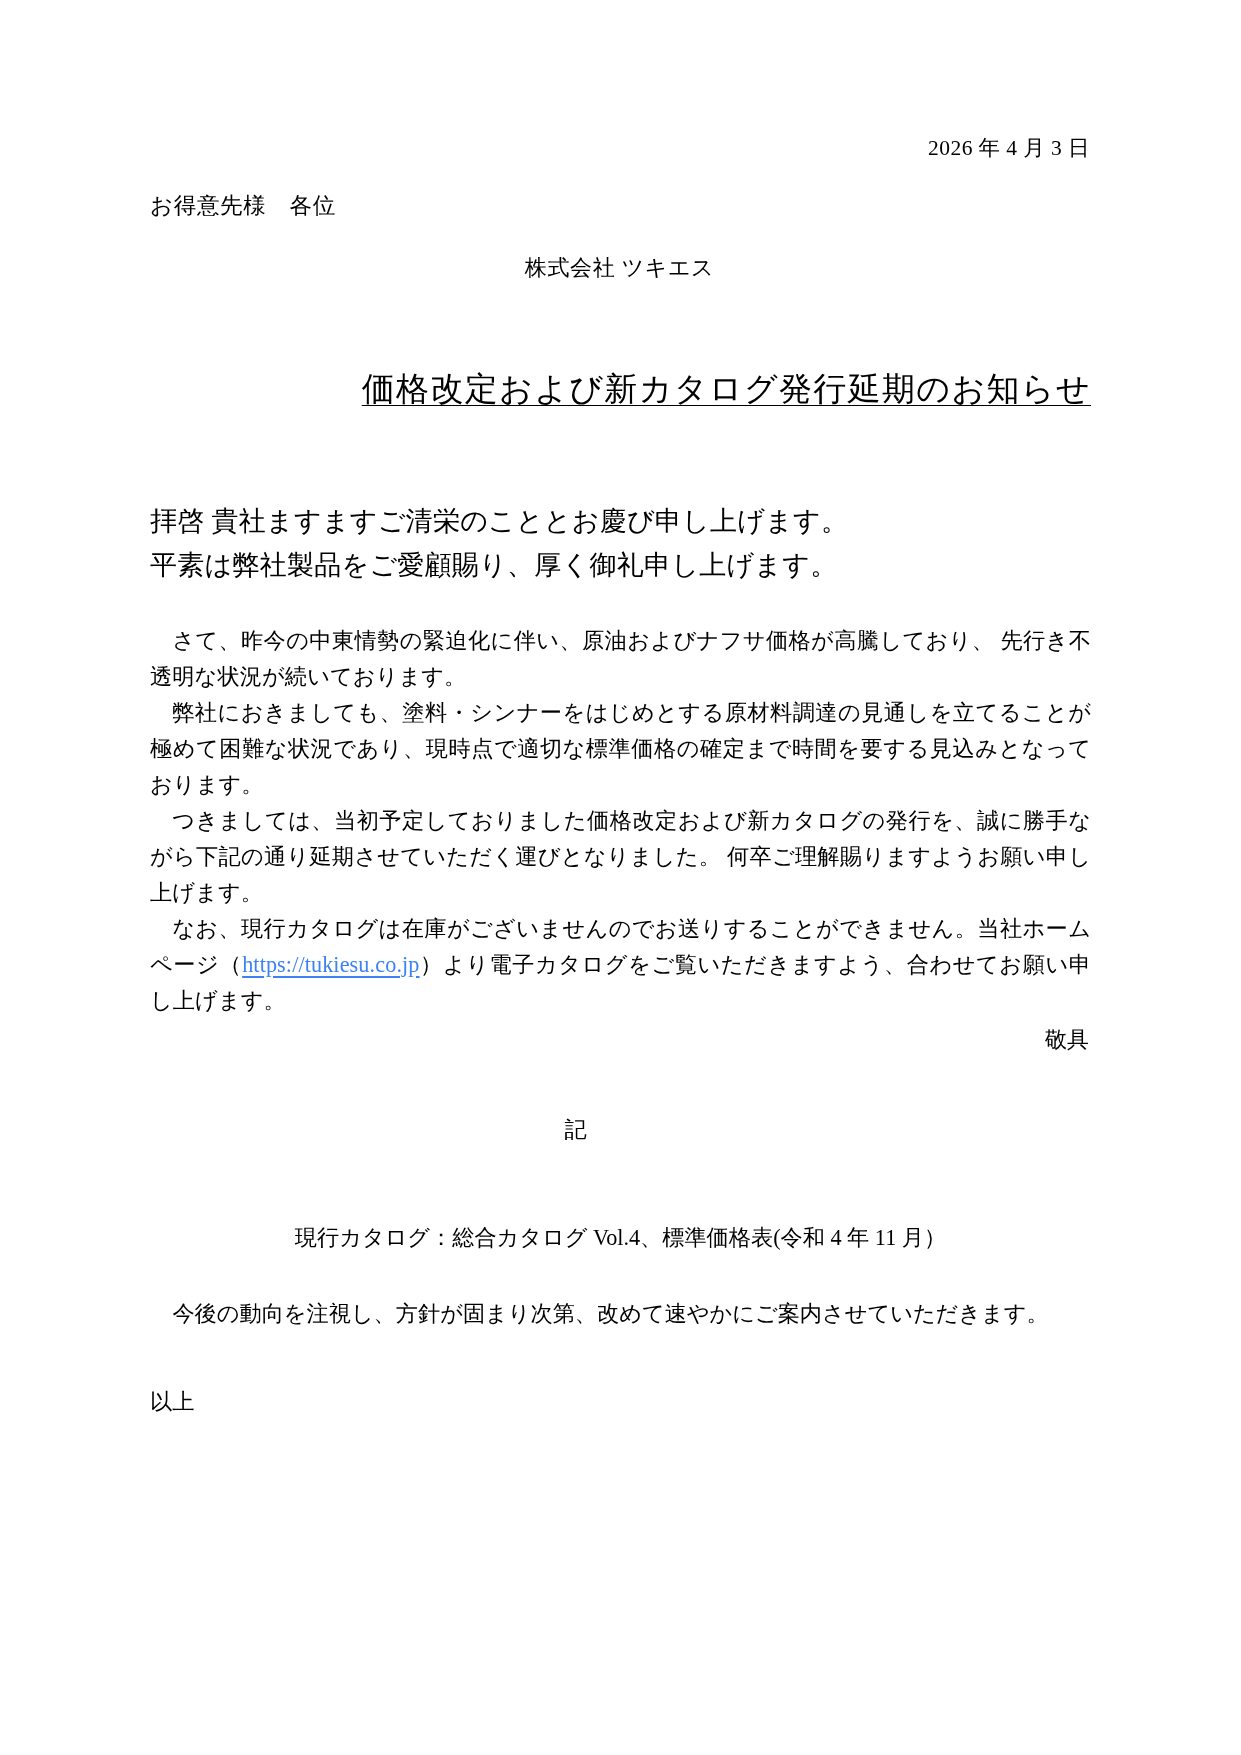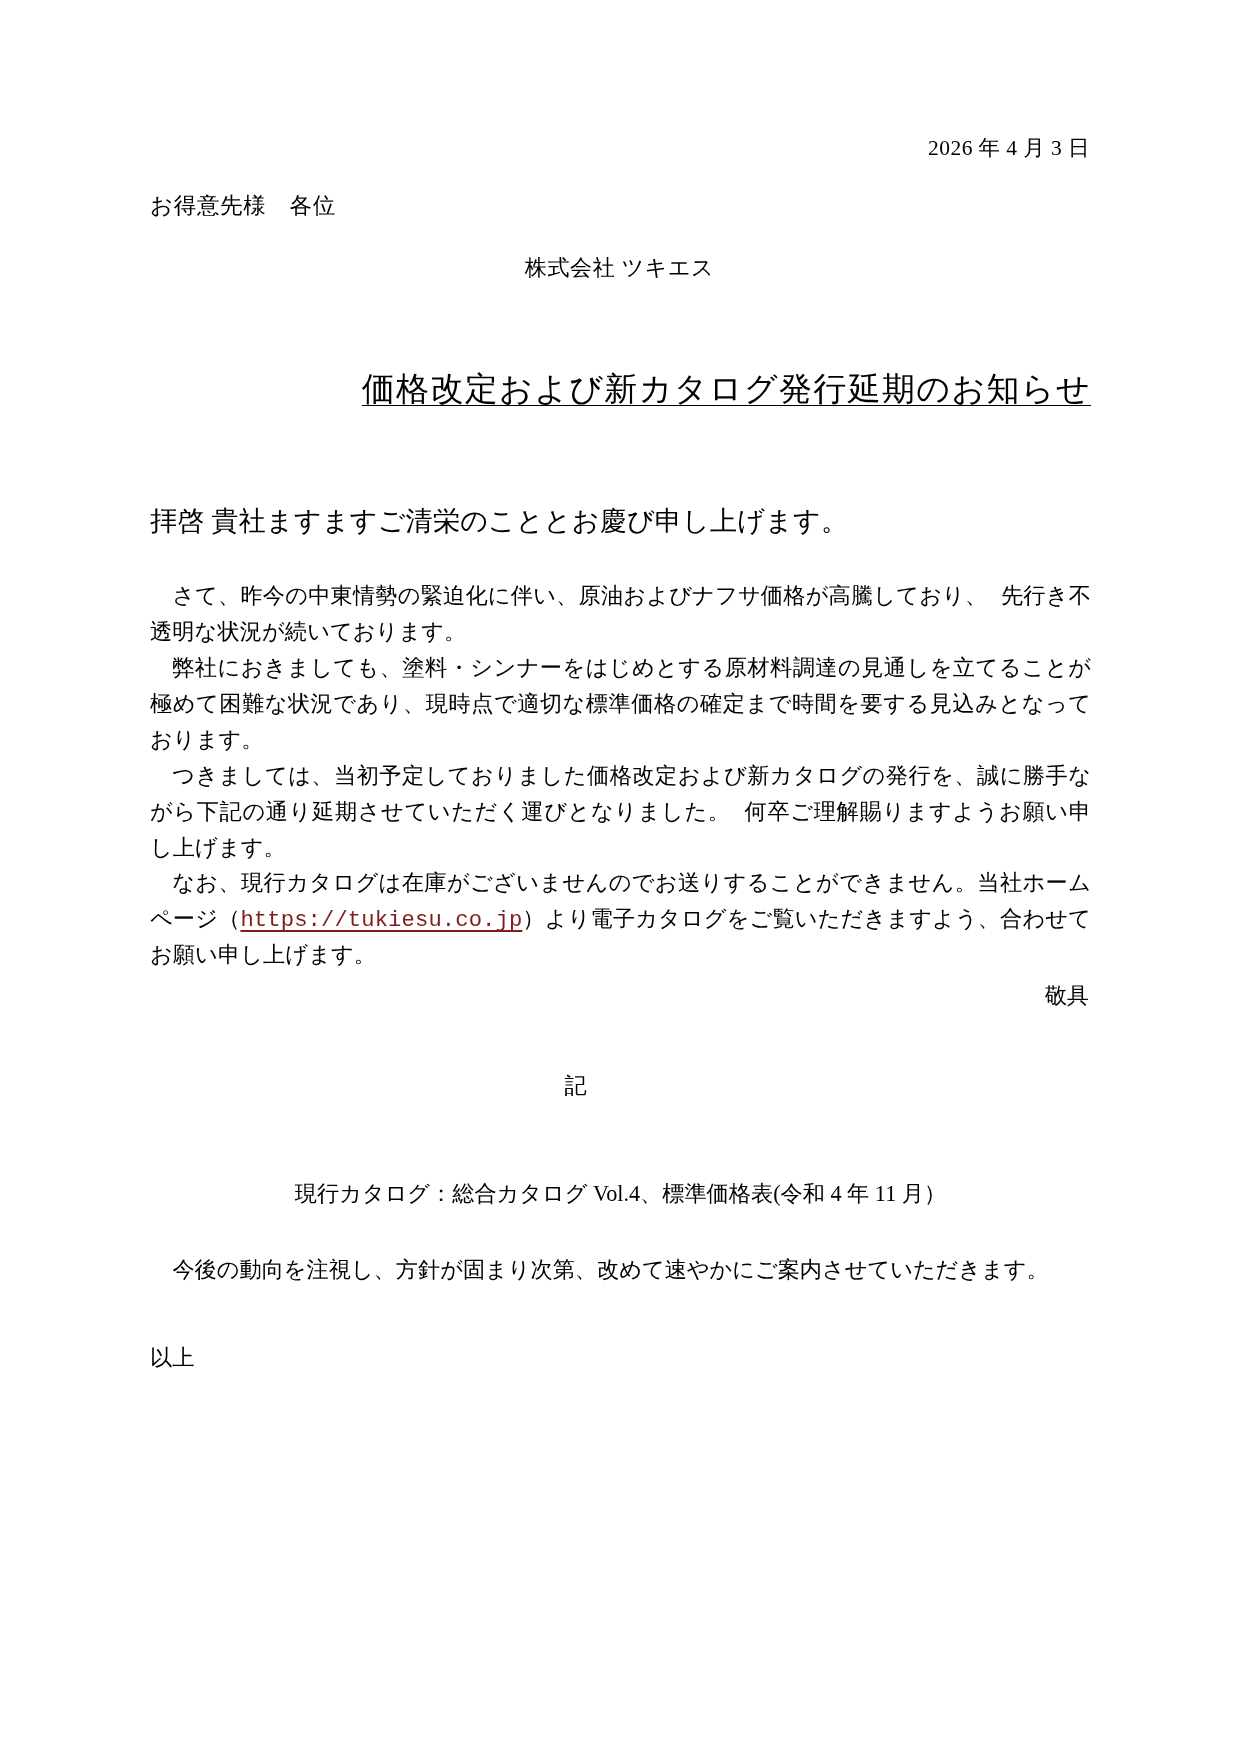--- a/index.html
+++ b/index.html
@@ -62,28 +62,27 @@
   }
   .greeting div {
     white-space: nowrap;
   }
   .body-block {
     margin-top: 36px;
     font-size: 22.2px;
     line-height: 1.62;
     text-align: justify;
     letter-spacing: 0.005em;
-    font-family: Liberation Mono, monospace;
   }
   .body-block p {
     margin: 0;
     text-indent: 1em;
   }
   .link {
-    color: #7f1d1d;
+    color: #3b82f6;
     text-decoration: underline;
     text-underline-offset: 4px;
   }
   .closing-right {
     margin-top: 6px;
     text-align: right;
     font-size: 22.2px;
     padding-right: 2px;
   }
   .ki {
@@ -126,20 +125,21 @@
   </div>
 
   <div class="sender">株式会社  ツキエス</div>
 
   <div class="doc-title">
     <span class="underlined">価格改定および新カタログ発行延期のお知らせ</span>
   </div>
 
   <div class="greeting">
     <div>拝啓 貴社ますますご清栄のこととお慶び申し上げます。</div>
+    <div>平素は弊社製品をご愛顧賜り、厚く御礼申し上げます。</div>
   </div>
 
   <div class="body-block">
     <p>さて、昨今の中東情勢の緊迫化に伴い、原油およびナフサ価格が高騰しており、 先行き不透明な状況が続いております。</p>
     <p>弊社におきましても、塗料・シンナーをはじめとする原材料調達の見通しを立てることが極めて困難な状況であり、現時点で適切な標準価格の確定まで時間を要する見込みとなっております。</p>
     <p>つきましては、当初予定しておりました価格改定および新カタログの発行を、誠に勝手ながら下記の通り延期させていただく運びとなりました。 何卒ご理解賜りますようお願い申し上げます。</p>
     <p><span>なお、現行カタログは在庫がございませんのでお送りすることができません。当社ホームページ（</span><a class="link" href="#">https://tukiesu.co.jp</a><span>）より電子カタログをご覧いただきますよう、合わせてお願い申し上げます。</span></p>
   </div>
 
   <div class="closing-right">敬具</div>

